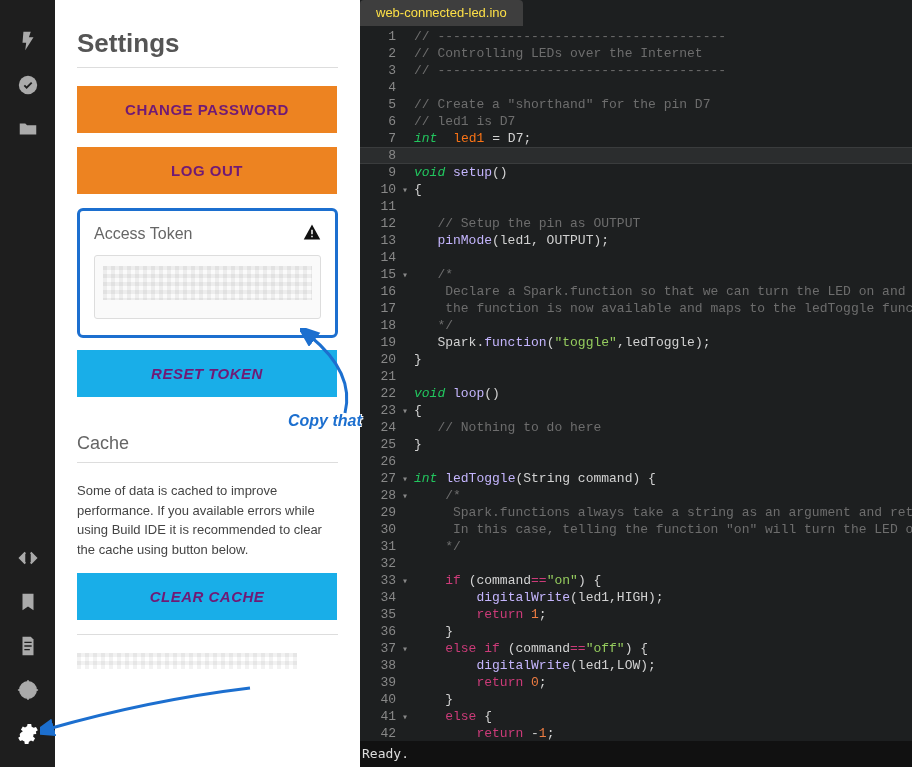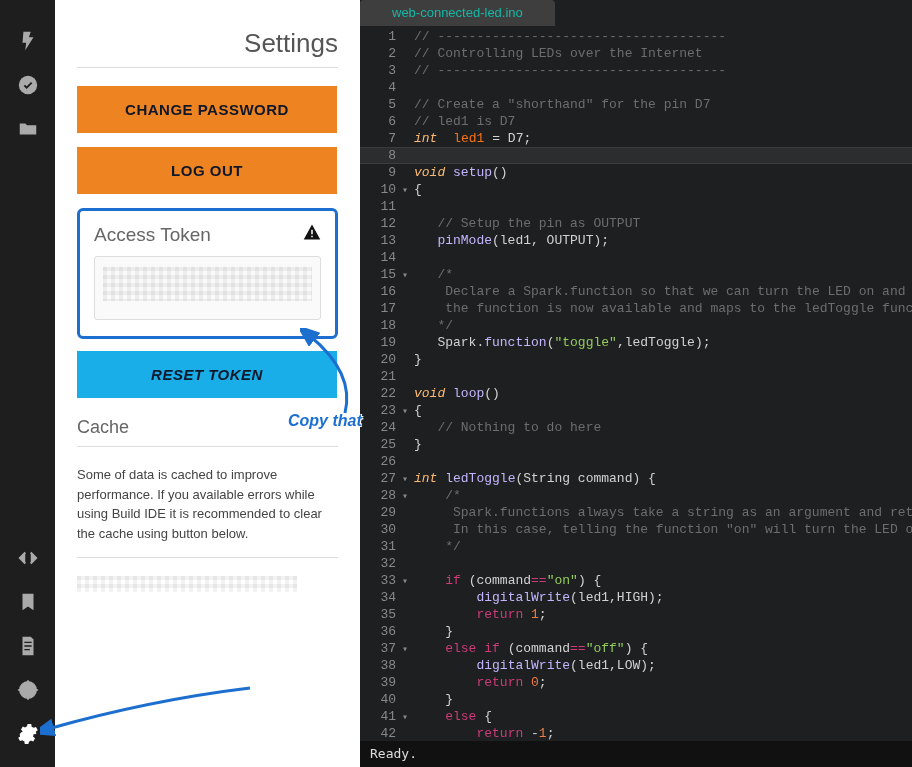--- a/index.html
+++ b/index.html
@@ -24,87 +24,86 @@
 .rail .gear svg { fill: #fff; }
 
 
 .panel {
   position: absolute; left: 55px; top: 0; bottom: 0;
   width: 305px; background: #fff;
   padding: 28px 22px 20px 22px;
   overflow: hidden;
 }
 .panel h1 {
-  font-size: 26px; font-weight: 400; color: #555;
+  font-size: 26px; font-weight: 700; color: #555;
   margin-bottom: 8px;
-  text-align: right;
 }
 .hr { border: none; border-top: 1px solid #ddd; margin-bottom: 18px; }
 
 .btn {
   display: block; width: 260px;
   text-align: center;
   padding: 15px 0;
   font-size: 15px; font-weight: 700; letter-spacing: 0.5px;
-  color: #0f172a;
+  color: #701a75;
   border: none; cursor: pointer;
   font-family: inherit;
   margin: 0 0 14px 0;
 }
 .btn-orange { background: #ed8321; }
 .btn-blue   { background: #19aee8; font-style: italic; }
 
 .token-box {
   border: 3px solid #1c6fcf; border-radius: 6px;
   padding: 12px 14px 16px 14px; margin-bottom: 12px;
 }
 .token-head {
   display: flex; align-items: center; justify-content: space-between;
   margin-bottom: 10px;
 }
 .token-head span {
-  font-size: 19px; font-weight: 300; color: #666;
+  font-size: 16px; font-weight: 300; color: #666;
 }
 .token-head svg { width: 18px; height: 18px; fill: #111; }
 .token-value {
   background: #fafafa; border: 1px solid #ddd;
   border-radius: 3px; padding: 10px 8px 18px 8px;
 }
 .pixelated {
   height: 34px;
   background-image:
     linear-gradient(90deg, rgba(0,0,0,0.05) 50%, transparent 50%),
     linear-gradient(rgba(0,0,0,0.05) 50%, transparent 50%);
   background-size: 8px 8px;
 }
 .pixelated.small { height: 16px; }
 
 .subhead {
   font-size: 18px; font-weight: 300; color: #666;
-  margin-top: 19px; margin-bottom: 8px;
+  margin-top: 36px; margin-bottom: 8px;
 }
 .body-text {
   font-size: 13px; line-height: 1.5; color: #444;
   margin-bottom: 14px;
 }
 
 
 .editor {
   position: absolute; left: 360px; top: 0; right: 0; bottom: 0;
   background: #1d1f20;
   display: flex; flex-direction: column;
 }
 .tabbar {
   height: 26px; background: #1d1f20;
   display: flex; align-items: flex-end;
 }
 .tab {
-  background: #3e3e3e; color: #14b8a6;
+  background: #3e3e3e; color: #fde047;
   font-size: 13px; height: 26px; line-height: 26px;
-  padding: 0 32px;
+  padding: 0 16px;
   border-top-left-radius: 4px; border-top-right-radius: 4px;
 }
 
 .code {
   flex: 1;
   background: #1d1f20;
   font-family: Menlo, Consolas, "Courier New", monospace;
   font-size: 13px; line-height: 17px;
   white-space: pre; overflow: hidden;
   color: #d2d2d2;
@@ -113,31 +112,31 @@
 .code .row { display: flex; height: 17px; }
 .code .row.cursor { background: #2b2d2e; box-shadow: inset 0 1px 0 #3a3c3d, inset 0 -1px 0 #3a3c3d; }
 .gutter {
   width: 46px; text-align: right; color: #888;
   padding-right: 10px; position: relative; flex-shrink: 0;
 }
 .fold { position: absolute; right: -2px; top: 1px; font-size: 10px; color: #888; }
 .src { padding-left: 8px; }
 
 .kw   { color: #cc3b79; font-weight: normal; }
-.tp   { color: #fdba74; font-style: italic; }
+.tp   { color: #22c55e; font-style: italic; }
 .fn   { color: #c4b5fd; }
 .str  { color: #95cc5e; }
 .id   { color: #f97316; margin-left: 8px; }
 .cmt  { color: #6d6d6d; }
 .bool { color: #ed7c42; }
 
 .status {
   height: 26px; background: #111;
   color: #ddd; font-family: Menlo, Consolas, monospace;
-  font-size: 13px; line-height: 26px; padding-left: 10px;
+  font-size: 13px; line-height: 26px; padding-left: 2px;
 }
 
 
 .ann-label {
   position: absolute; left: 288px; top: 412px;
   color: #1c6fcf; font-weight: 800; font-size: 16px; font-style: italic;
   text-shadow: 1px 1px 0 #fff, -1px -1px 0 #fff, 1px -1px 0 #fff, -1px 1px 0 #fff;
   pointer-events: none;
 }
 .arrow1 { position: absolute; left: 300px; top: 328px; pointer-events: none; }
@@ -211,20 +210,21 @@
     <div class="token-value">
       <div class="pixelated"></div>
     </div>
   </div>
 
   <button class="btn btn-blue">RESET TOKEN</button>
 
   <div class="subhead">Cache</div>
   <hr class="hr">
   <div class="body-text">Some of data is cached to improve performance. If you available errors while using Build IDE it is recommended to clear the cache using button below.</div>
+  <button class="btn btn-blue">CLEAR CACHE</button>
 
   <hr class="hr">
   <div class="pixelated small" style="max-width:220px"></div>
 </div>
 
 <div class="editor">
   <div class="tabbar">
     <div class="tab">web-connected-led.ino</div>
   </div>
   <div class="code" id="code"><div class="row"><div class="gutter">1</div><div class="src"><span class="cmt">// -------------------------------------</span></div></div><div class="row"><div class="gutter">2</div><div class="src"><span class="cmt">// Controlling LEDs over the Internet</span></div></div><div class="row"><div class="gutter">3</div><div class="src"><span class="cmt">// -------------------------------------</span></div></div><div class="row"><div class="gutter">4</div><div class="src"></div></div><div class="row"><div class="gutter">5</div><div class="src"><span class="cmt">// Create a "shorthand" for the pin D7</span></div></div><div class="row"><div class="gutter">6</div><div class="src"><span class="cmt">// led1 is D7</span></div></div><div class="row"><div class="gutter">7</div><div class="src"><span class="tp">int</span> <span class="id">led1</span> = D7;</div></div><div class="row cursor"><div class="gutter">8</div><div class="src"></div></div><div class="row"><div class="gutter">9</div><div class="src"><span class="tp">void</span> <span class="fn">setup</span>()</div></div><div class="row"><div class="gutter">10<span class="fold">▾</span></div><div class="src">{</div></div><div class="row"><div class="gutter">11</div><div class="src"></div></div><div class="row"><div class="gutter">12</div><div class="src">   <span class="cmt">// Setup the pin as OUTPUT</span></div></div><div class="row"><div class="gutter">13</div><div class="src">   <span class="fn">pinMode</span>(led1, OUTPUT);</div></div><div class="row"><div class="gutter">14</div><div class="src"></div></div><div class="row"><div class="gutter">15<span class="fold">▾</span></div><div class="src">   <span class="cmt">/*</span></div></div><div class="row"><div class="gutter">16</div><div class="src">    <span class="cmt">Declare a Spark.function so that we can turn the LED on and off fr</span></div></div><div class="row"><div class="gutter">17</div><div class="src">    <span class="cmt">the function is now available and maps to the ledToggle function b</span></div></div><div class="row"><div class="gutter">18</div><div class="src">   <span class="cmt">*/</span></div></div><div class="row"><div class="gutter">19</div><div class="src">   Spark.<span class="fn">function</span>(<span class="str">"toggle"</span>,ledToggle);</div></div><div class="row"><div class="gutter">20</div><div class="src">}</div></div><div class="row"><div class="gutter">21</div><div class="src"></div></div><div class="row"><div class="gutter">22</div><div class="src"><span class="tp">void</span> <span class="fn">loop</span>()</div></div><div class="row"><div class="gutter">23<span class="fold">▾</span></div><div class="src">{</div></div><div class="row"><div class="gutter">24</div><div class="src">   <span class="cmt">// Nothing to do here</span></div></div><div class="row"><div class="gutter">25</div><div class="src">}</div></div><div class="row"><div class="gutter">26</div><div class="src"></div></div><div class="row"><div class="gutter">27<span class="fold">▾</span></div><div class="src"><span class="tp">int</span> <span class="fn">ledToggle</span>(String command) {</div></div><div class="row"><div class="gutter">28<span class="fold">▾</span></div><div class="src">    <span class="cmt">/*</span></div></div><div class="row"><div class="gutter">29</div><div class="src">     <span class="cmt">Spark.functions always take a string as an argument and return an</span></div></div><div class="row"><div class="gutter">30</div><div class="src">     <span class="cmt">In this case, telling the function "on" will turn the LED on and </span></div></div><div class="row"><div class="gutter">31</div><div class="src">    <span class="cmt">*/</span></div></div><div class="row"><div class="gutter">32</div><div class="src"></div></div><div class="row"><div class="gutter">33<span class="fold">▾</span></div><div class="src">    <span class="kw">if</span> (command<span class="kw">==</span><span class="str">"on"</span>) {</div></div><div class="row"><div class="gutter">34</div><div class="src">        <span class="fn">digitalWrite</span>(led1,HIGH);</div></div><div class="row"><div class="gutter">35</div><div class="src">        <span class="kw">return</span> <span class="bool">1</span>;</div></div><div class="row"><div class="gutter">36</div><div class="src">    }</div></div><div class="row"><div class="gutter">37<span class="fold">▾</span></div><div class="src">    <span class="kw">else if</span> (command<span class="kw">==</span><span class="str">"off"</span>) {</div></div><div class="row"><div class="gutter">38</div><div class="src">        <span class="fn">digitalWrite</span>(led1,LOW);</div></div><div class="row"><div class="gutter">39</div><div class="src">        <span class="kw">return</span> <span class="bool">0</span>;</div></div><div class="row"><div class="gutter">40</div><div class="src">    }</div></div><div class="row"><div class="gutter">41<span class="fold">▾</span></div><div class="src">    <span class="kw">else</span> {</div></div><div class="row"><div class="gutter">42</div><div class="src">        <span class="kw">return</span> -<span class="bool">1</span>;</div></div></div>

